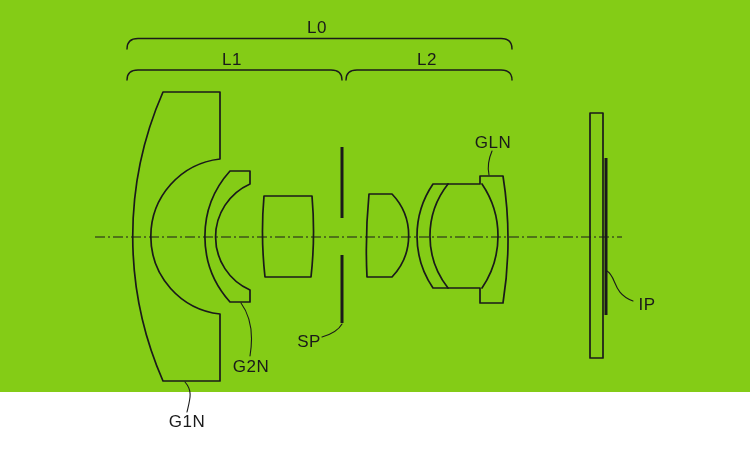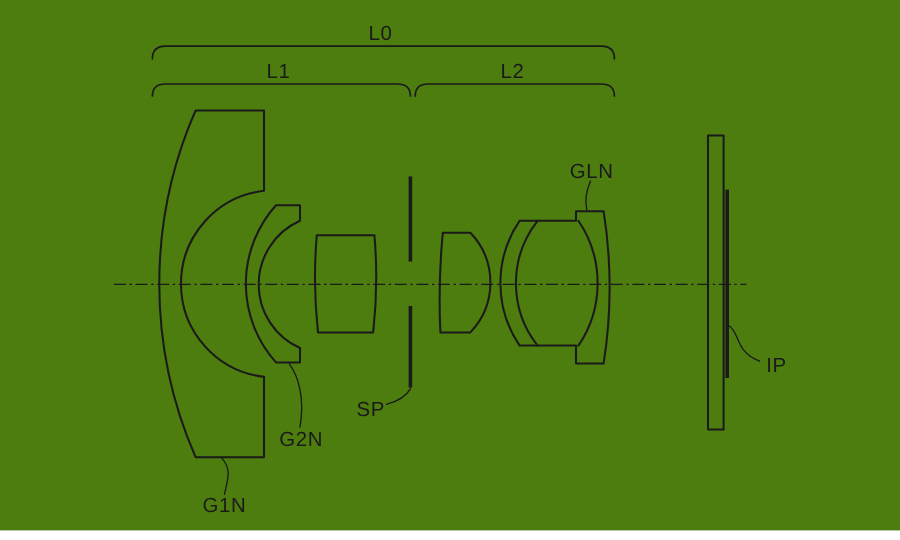--- a/index.html
+++ b/index.html
@@ -7,22 +7,22 @@
     padding: 0;
     background: #ffffff;
     width: 750px;
     height: 450px;
     overflow: hidden;
     font-family: "Liberation Sans", sans-serif;
   }
   .figure-wrap {
     position: relative;
     width: 750px;
-    height: 442px;
-    background: #4d7c0f;
+    height: 392px;
+    background: #84cc16;
     text-decoration: underline;
   }
   svg { display: block; }
   .outline {
     fill: none;
     stroke: #1a1a1a;
     stroke-width: 1.7;
     stroke-linejoin: round;
     stroke-linecap: round;
   }

